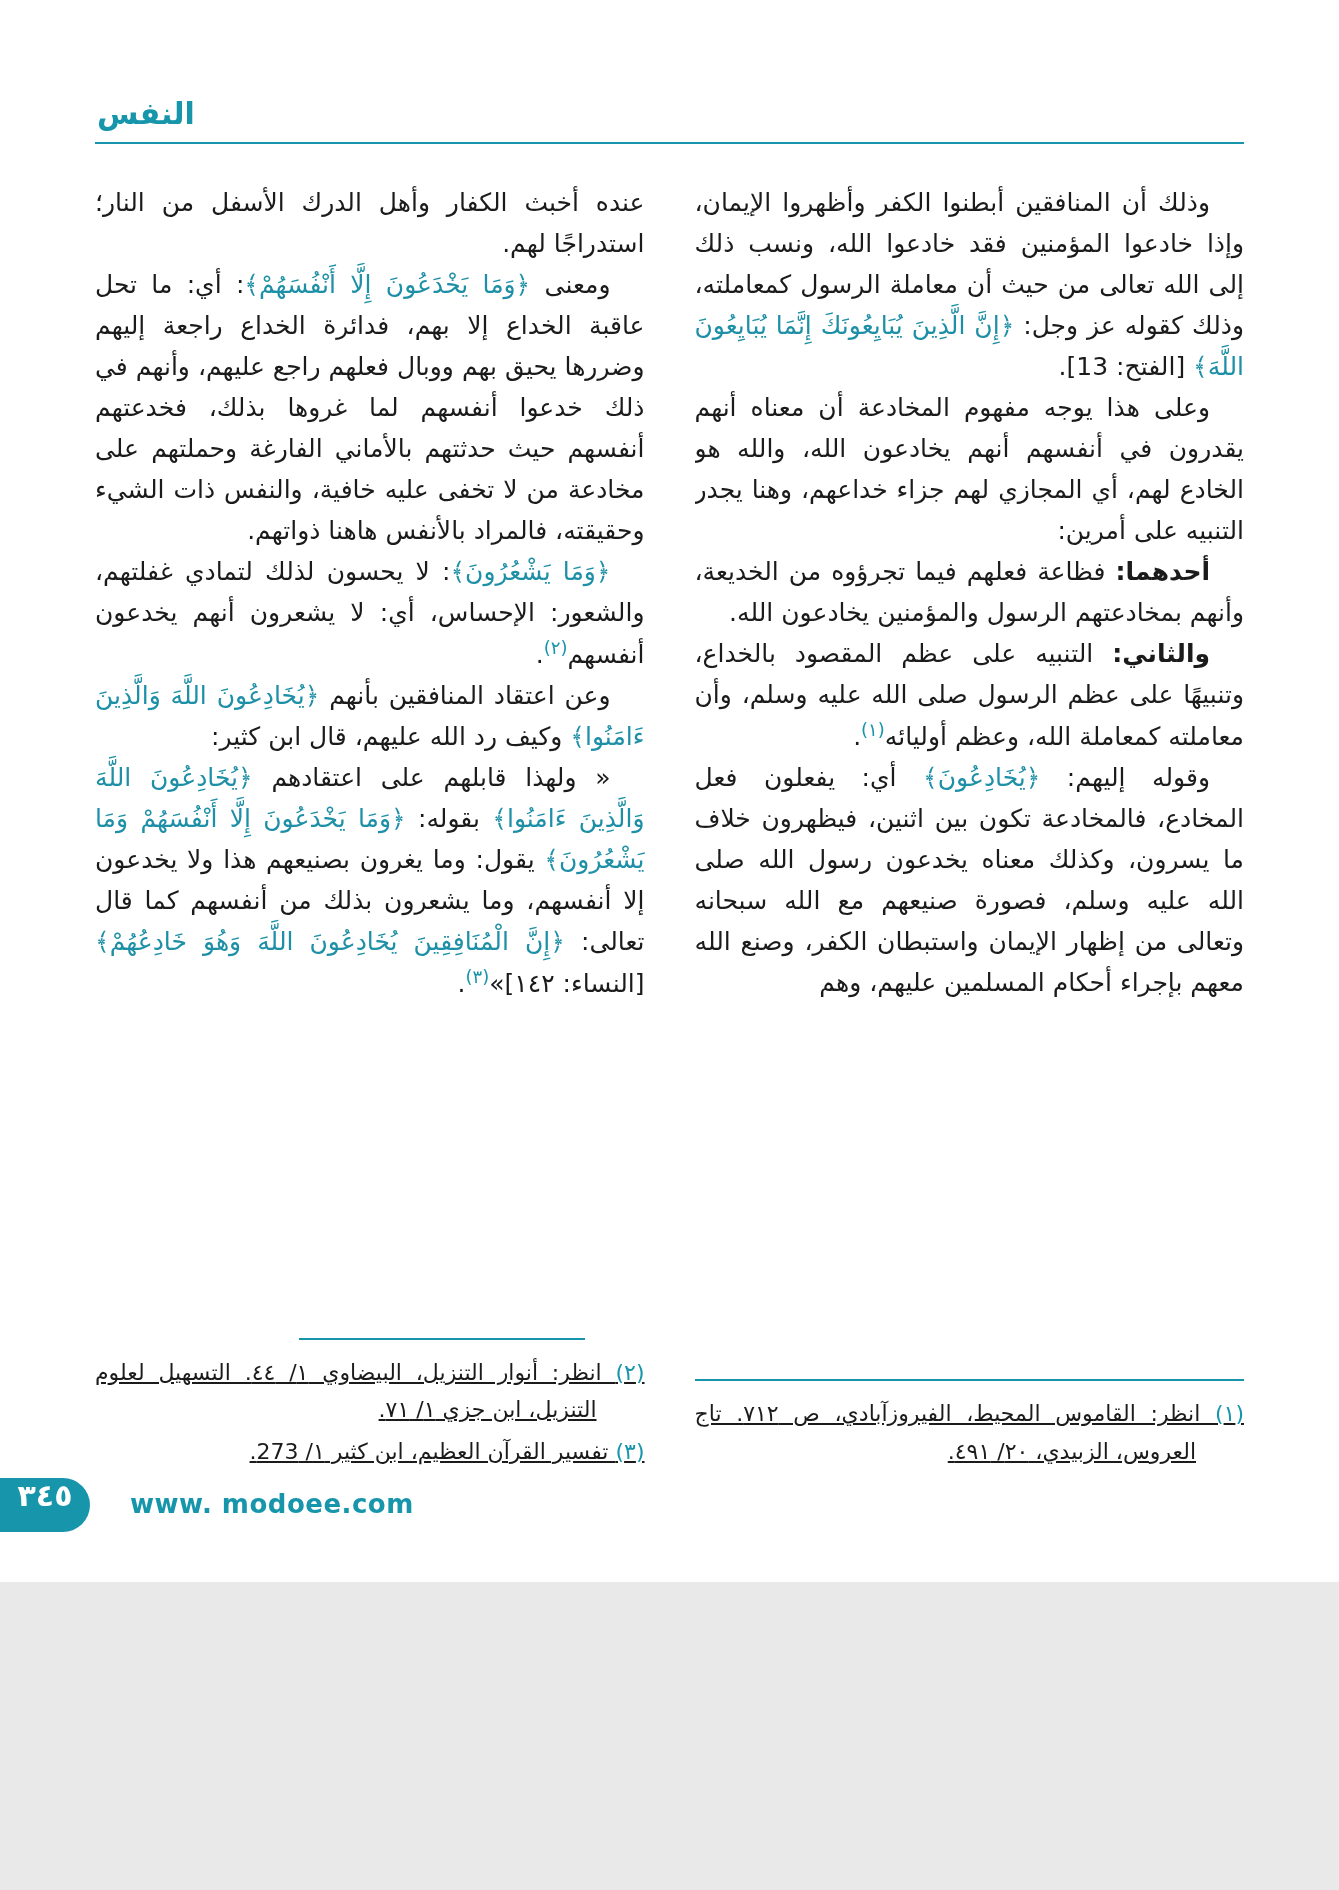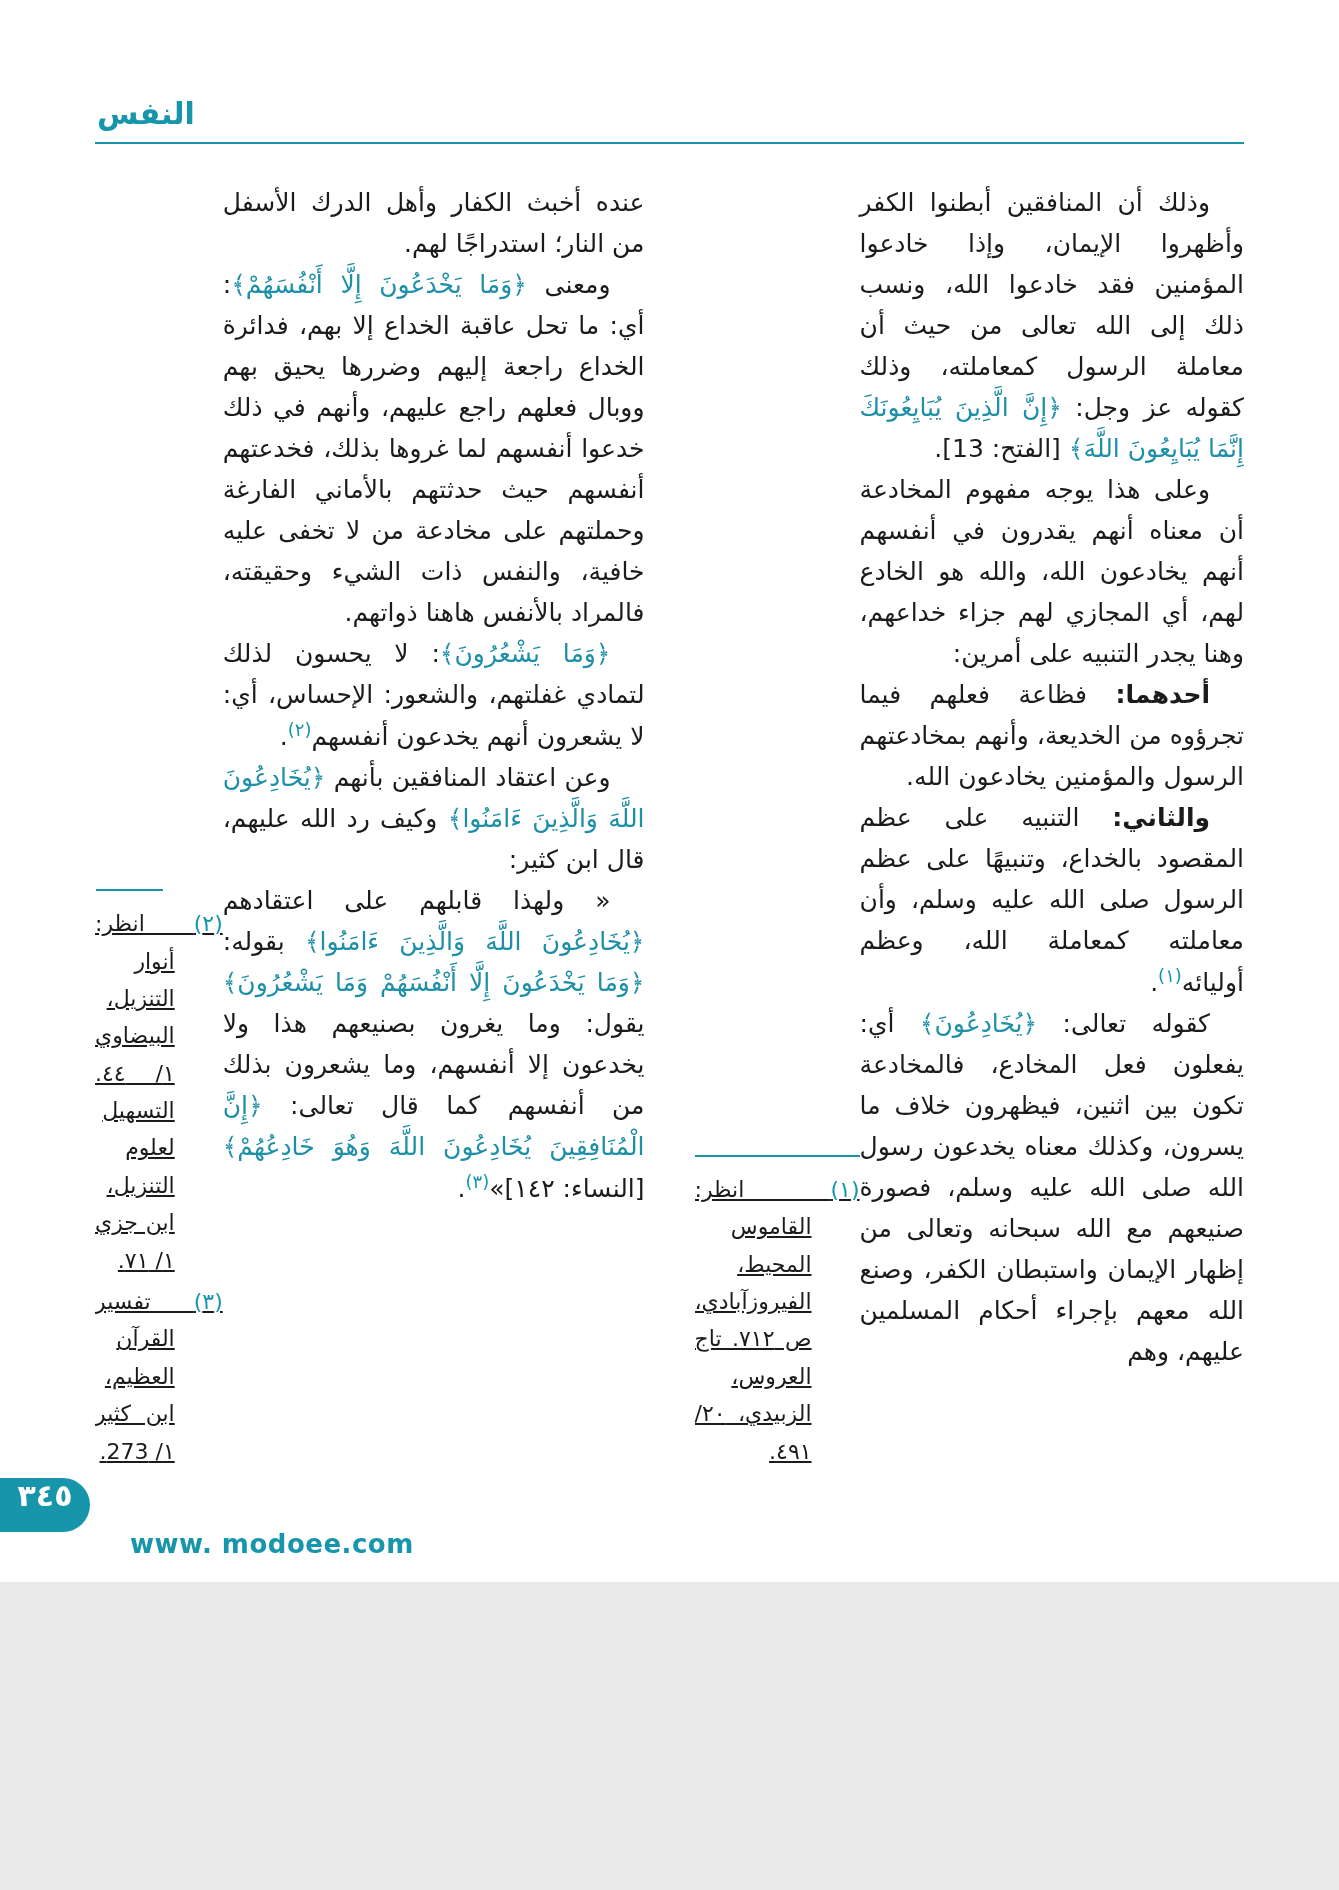--- a/index.html
+++ b/index.html
@@ -22,21 +22,21 @@
   .header-rule{
     position:absolute;top:142px;left:95px;right:95px;height:2px;
     background:var(--accent,#1795ab);
   }
   .columns{
     position:absolute;top:182px;right:95px;width:1149px;height:1292px;
     display:flex;gap:50px;
   }
   .col{
     flex:1 1 0;min-width:0;
-    display:flex;flex-direction:row;
+    display:flex;flex-direction:column;
     overflow:hidden;
   }
   .col-body{
     font-size:25px;line-height:1.64;
     text-align:justify;
   }
   .para{margin:0;}
   .para.indent{text-indent:34px;}
   .seg-bold{font-weight:bold;}
   .seg-quran{color:var(--quran,#1795ab);}
@@ -58,40 +58,39 @@
     border-radius:0 27px 27px 0;
     display:flex;align-items:flex-start;justify-content:center;
     color:#ffffff;font-size:30px;font-weight:bold;
   }
   .website{
     position:absolute;left:130px;top:1489px;
     direction:ltr;
     color:var(--accent,#1795ab);
     font-size:26px;font-weight:bold;
     letter-spacing:.5px;
-    margin-top:40px;
   }
 </style>
 </head>
 <body>
 
 <div class="page">
 
   <div class="header-title">النفس</div>
   <div class="header-rule"></div>
 
   <main class="columns">
 
     <section class="col">
       <div class="col-body">
           <p class="para indent"><span class="seg-text">وذلك أن المنافقين أبطنوا الكفر وأظهروا الإيمان، وإذا خادعوا المؤمنين فقد خادعوا الله، ونسب ذلك إلى الله تعالى من حيث أن معاملة الرسول كمعاملته، وذلك كقوله عز وجل: </span><span class="seg-quran">﴿إِنَّ الَّذِينَ يُبَايِعُونَكَ إِنَّمَا يُبَايِعُونَ اللَّهَ﴾</span><span class="seg-text"> [الفتح: 13].</span></p>
           <p class="para indent"><span class="seg-text">وعلى هذا يوجه مفهوم المخادعة أن معناه أنهم يقدرون في أنفسهم أنهم يخادعون الله، والله هو الخادع لهم، أي المجازي لهم جزاء خداعهم، وهنا يجدر التنبيه على أمرين:</span></p>
           <p class="para indent"><span class="seg-bold">أحدهما:</span><span class="seg-text"> فظاعة فعلهم فيما تجرؤوه من الخديعة، وأنهم بمخادعتهم الرسول والمؤمنين يخادعون الله.</span></p>
           <p class="para indent"><span class="seg-bold">والثاني:</span><span class="seg-text"> التنبيه على عظم المقصود بالخداع، وتنبيهًا على عظم الرسول صلى الله عليه وسلم، وأن معاملته كمعاملة الله، وعظم أوليائه</span><span class="seg-ref">(١)</span><span class="seg-text">.</span></p>
-          <p class="para indent"><span class="seg-text">كقوله تعالى: </span><span class="seg-quran">﴿يُخَادِعُونَ﴾</span><span class="seg-text"> أي: يفعلون فعل المخادع، فالمخادعة تكون بين اثنين، فيظهرون خلاف ما يسرون، وكذلك معناه يخدعون رسول الله صلى الله عليه وسلم، فصورة صنيعهم مع الله سبحانه وتعالى من إظهار الإيمان واستبطان الكفر، وصنع الله معهم بإجراء أحكام المسلمين عليهم، وهم</span></p>
+          <p class="para indent"><span class="seg-text">وقوله إليهم: </span><span class="seg-quran">﴿يُخَادِعُونَ﴾</span><span class="seg-text"> أي: يفعلون فعل المخادع، فالمخادعة تكون بين اثنين، فيظهرون خلاف ما يسرون، وكذلك معناه يخدعون رسول الله صلى الله عليه وسلم، فصورة صنيعهم مع الله سبحانه وتعالى من إظهار الإيمان واستبطان الكفر، وصنع الله معهم بإجراء أحكام المسلمين عليهم، وهم</span></p>
         </div>
       <div class="footnote-block">
         <div class="fn-rule full"></div>
         <div class="fn-list">
             <p class="footnote"><span class="fn-marker">(١)</span><span> انظر: القاموس المحيط، الفيروزآبادي، ص ٧١٢. تاج العروس، الزبيدي، ٢٠/ ٤٩١.</span></p>
           </div>
       </div>
     </section>
 
     <section class="col">

